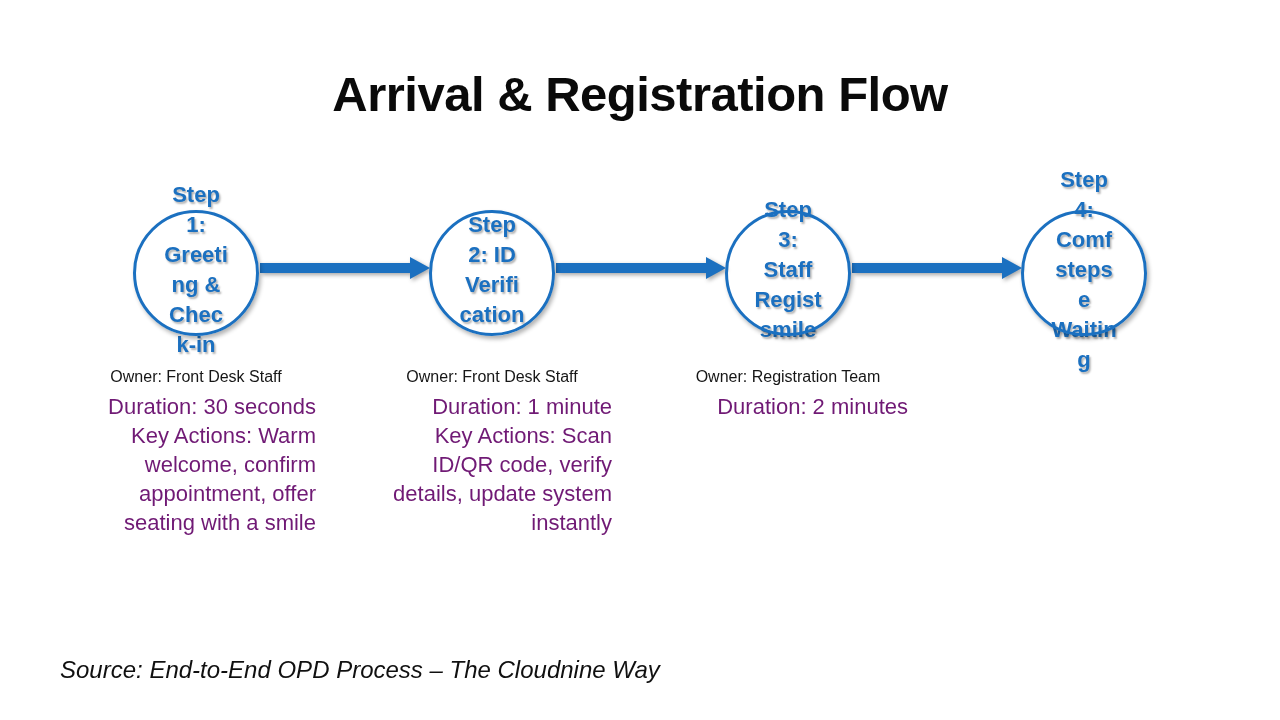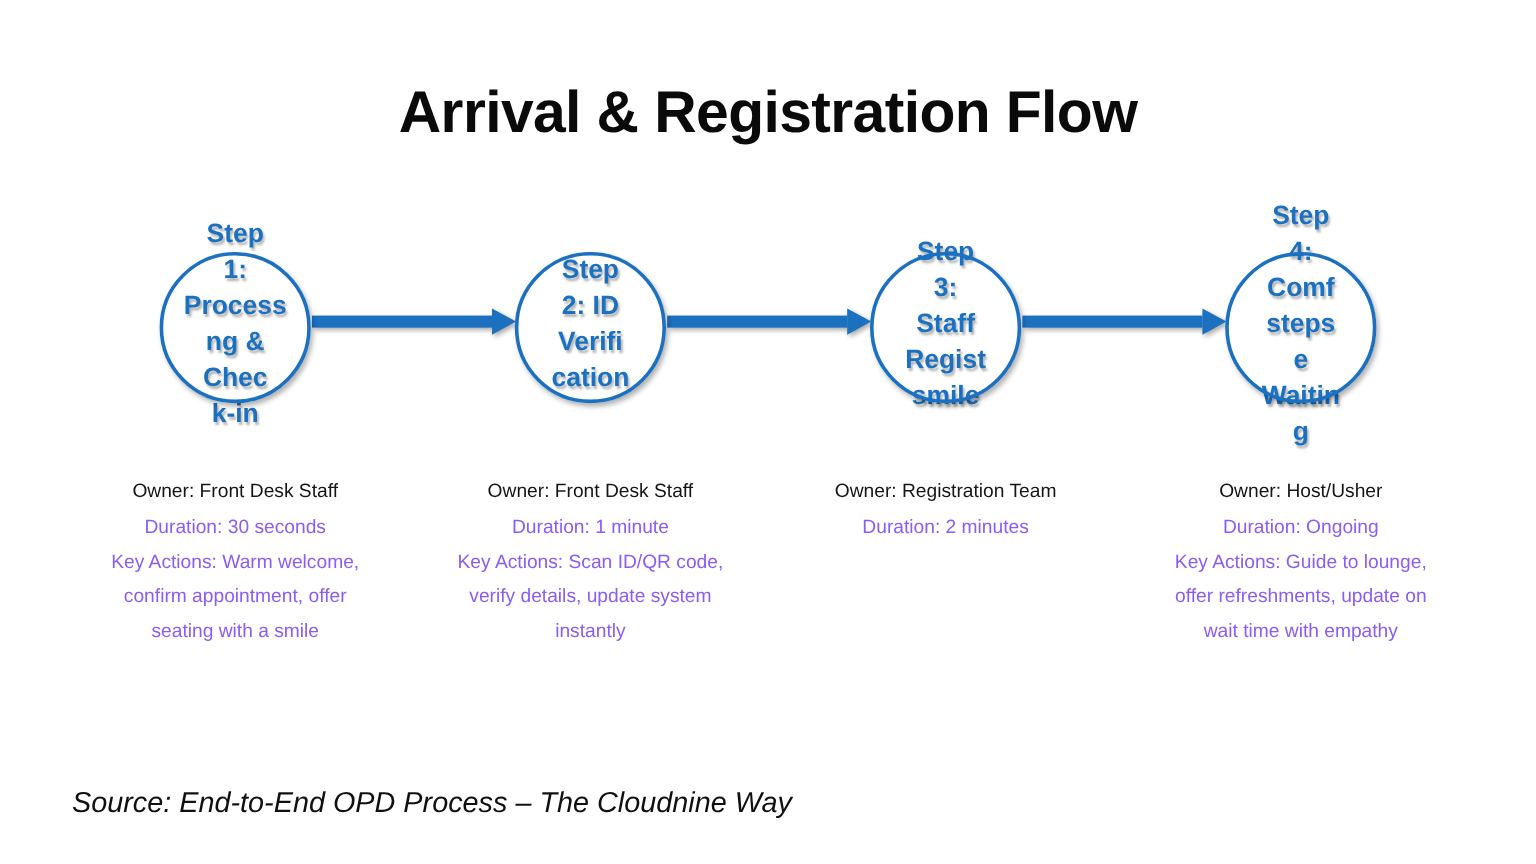--- a/index.html
+++ b/index.html
@@ -84,57 +84,57 @@
   .a2 { left: 556px; }
   .a3 { left: 852px; }
   
   .details {
     position: absolute;
     top: 366px;
     width: 240px;
     text-align: center;
     color: var(--ink);
     z-index: 3;
-    margin-top: 33px;
   }
   .d1 { left: 76px; }
   .d2 { left: 372px; }
   .d3 { left: 668px; }
   .d4 { left: 964px; }
   .owner {
     font-size: 16px;
     line-height: 21px;
     margin-bottom: 5px;
     color: #161616;
   }
   .duration, .actions {
-    font-size: 16px;
+    font-size: 22px;
     line-height: 29px;
-    color: #8b5cf6;
+    color: #701a75;
+    text-align: right;
   }
   .footer {
     position: absolute;
     left: 60px;
     top: 656px;
     font-size: 24px;
     font-style: italic;
     color: #101010;
   }
 </style>
 </head>
 <body>
 
 <div class="slide" style="--accent: #1B70C0; --ink: #0d0d0d;">
 
   <div class="title">Arrival &amp; Registration Flow</div>
 
   <div class="step-label l1">
     <span>Step</span>
     <span>1:</span>
-    <span>Process</span>
+    <span>Greeti</span>
     <span>ng &amp;</span>
     <span>Chec</span>
     <span>k-in</span>
   </div>
   <div class="circle c1"></div>
   <div class="arrow a1"></div>
   <div class="details d1">
     <div class="owner">Owner: Front Desk Staff</div>
     <div class="duration">Duration: 30 seconds</div>
     <div class="actions">Key Actions: Warm welcome, confirm appointment, offer seating with a smile</div>
@@ -171,21 +171,16 @@
   <div class="step-label l4">
     <span>Step</span>
     <span>4:</span>
     <span>Comf</span>
     <span>steps</span>
     <span>e</span>
     <span>Waitin</span>
     <span>g</span>
   </div>
   <div class="circle c4"></div>
-  <div class="details d4">
-    <div class="owner">Owner: Host/Usher</div>
-    <div class="duration">Duration: Ongoing</div>
-    <div class="actions">Key Actions: Guide to lounge, offer refreshments, update on wait time with empathy</div>
-  </div>
 
   <div class="footer">Source: End-to-End OPD Process – The Cloudnine Way</div>
 
 </div>
 
 </body></html>

